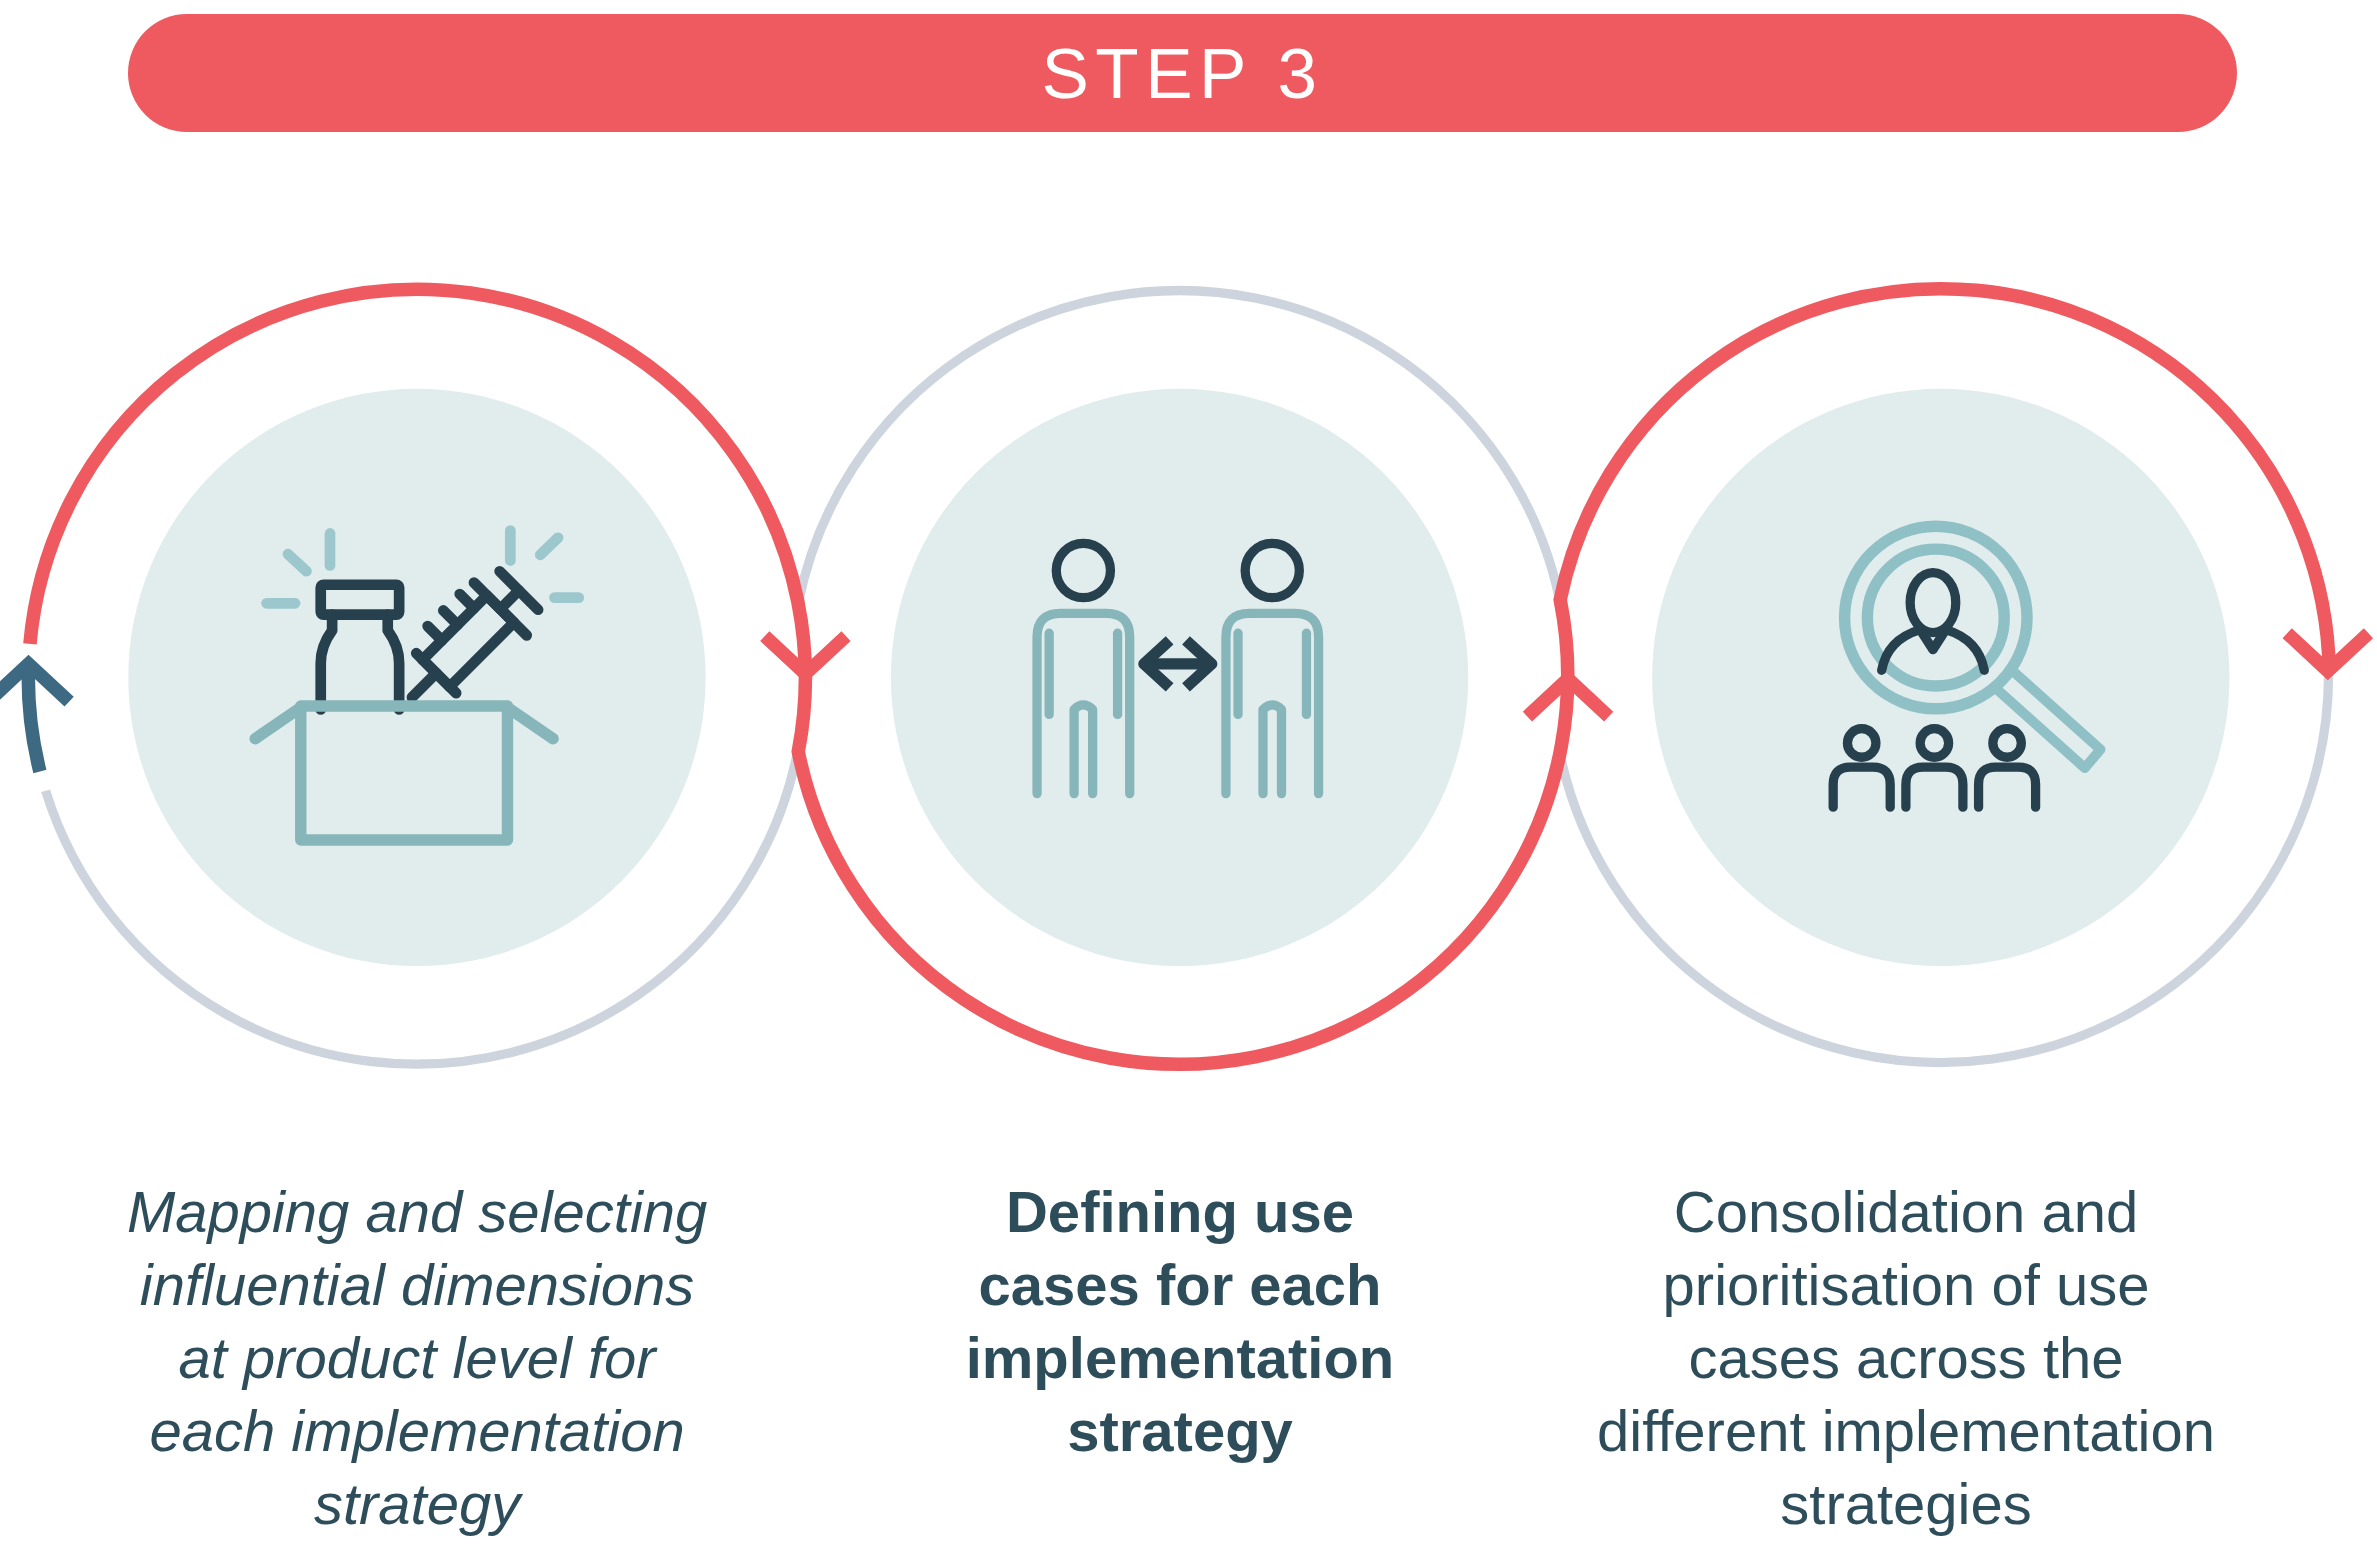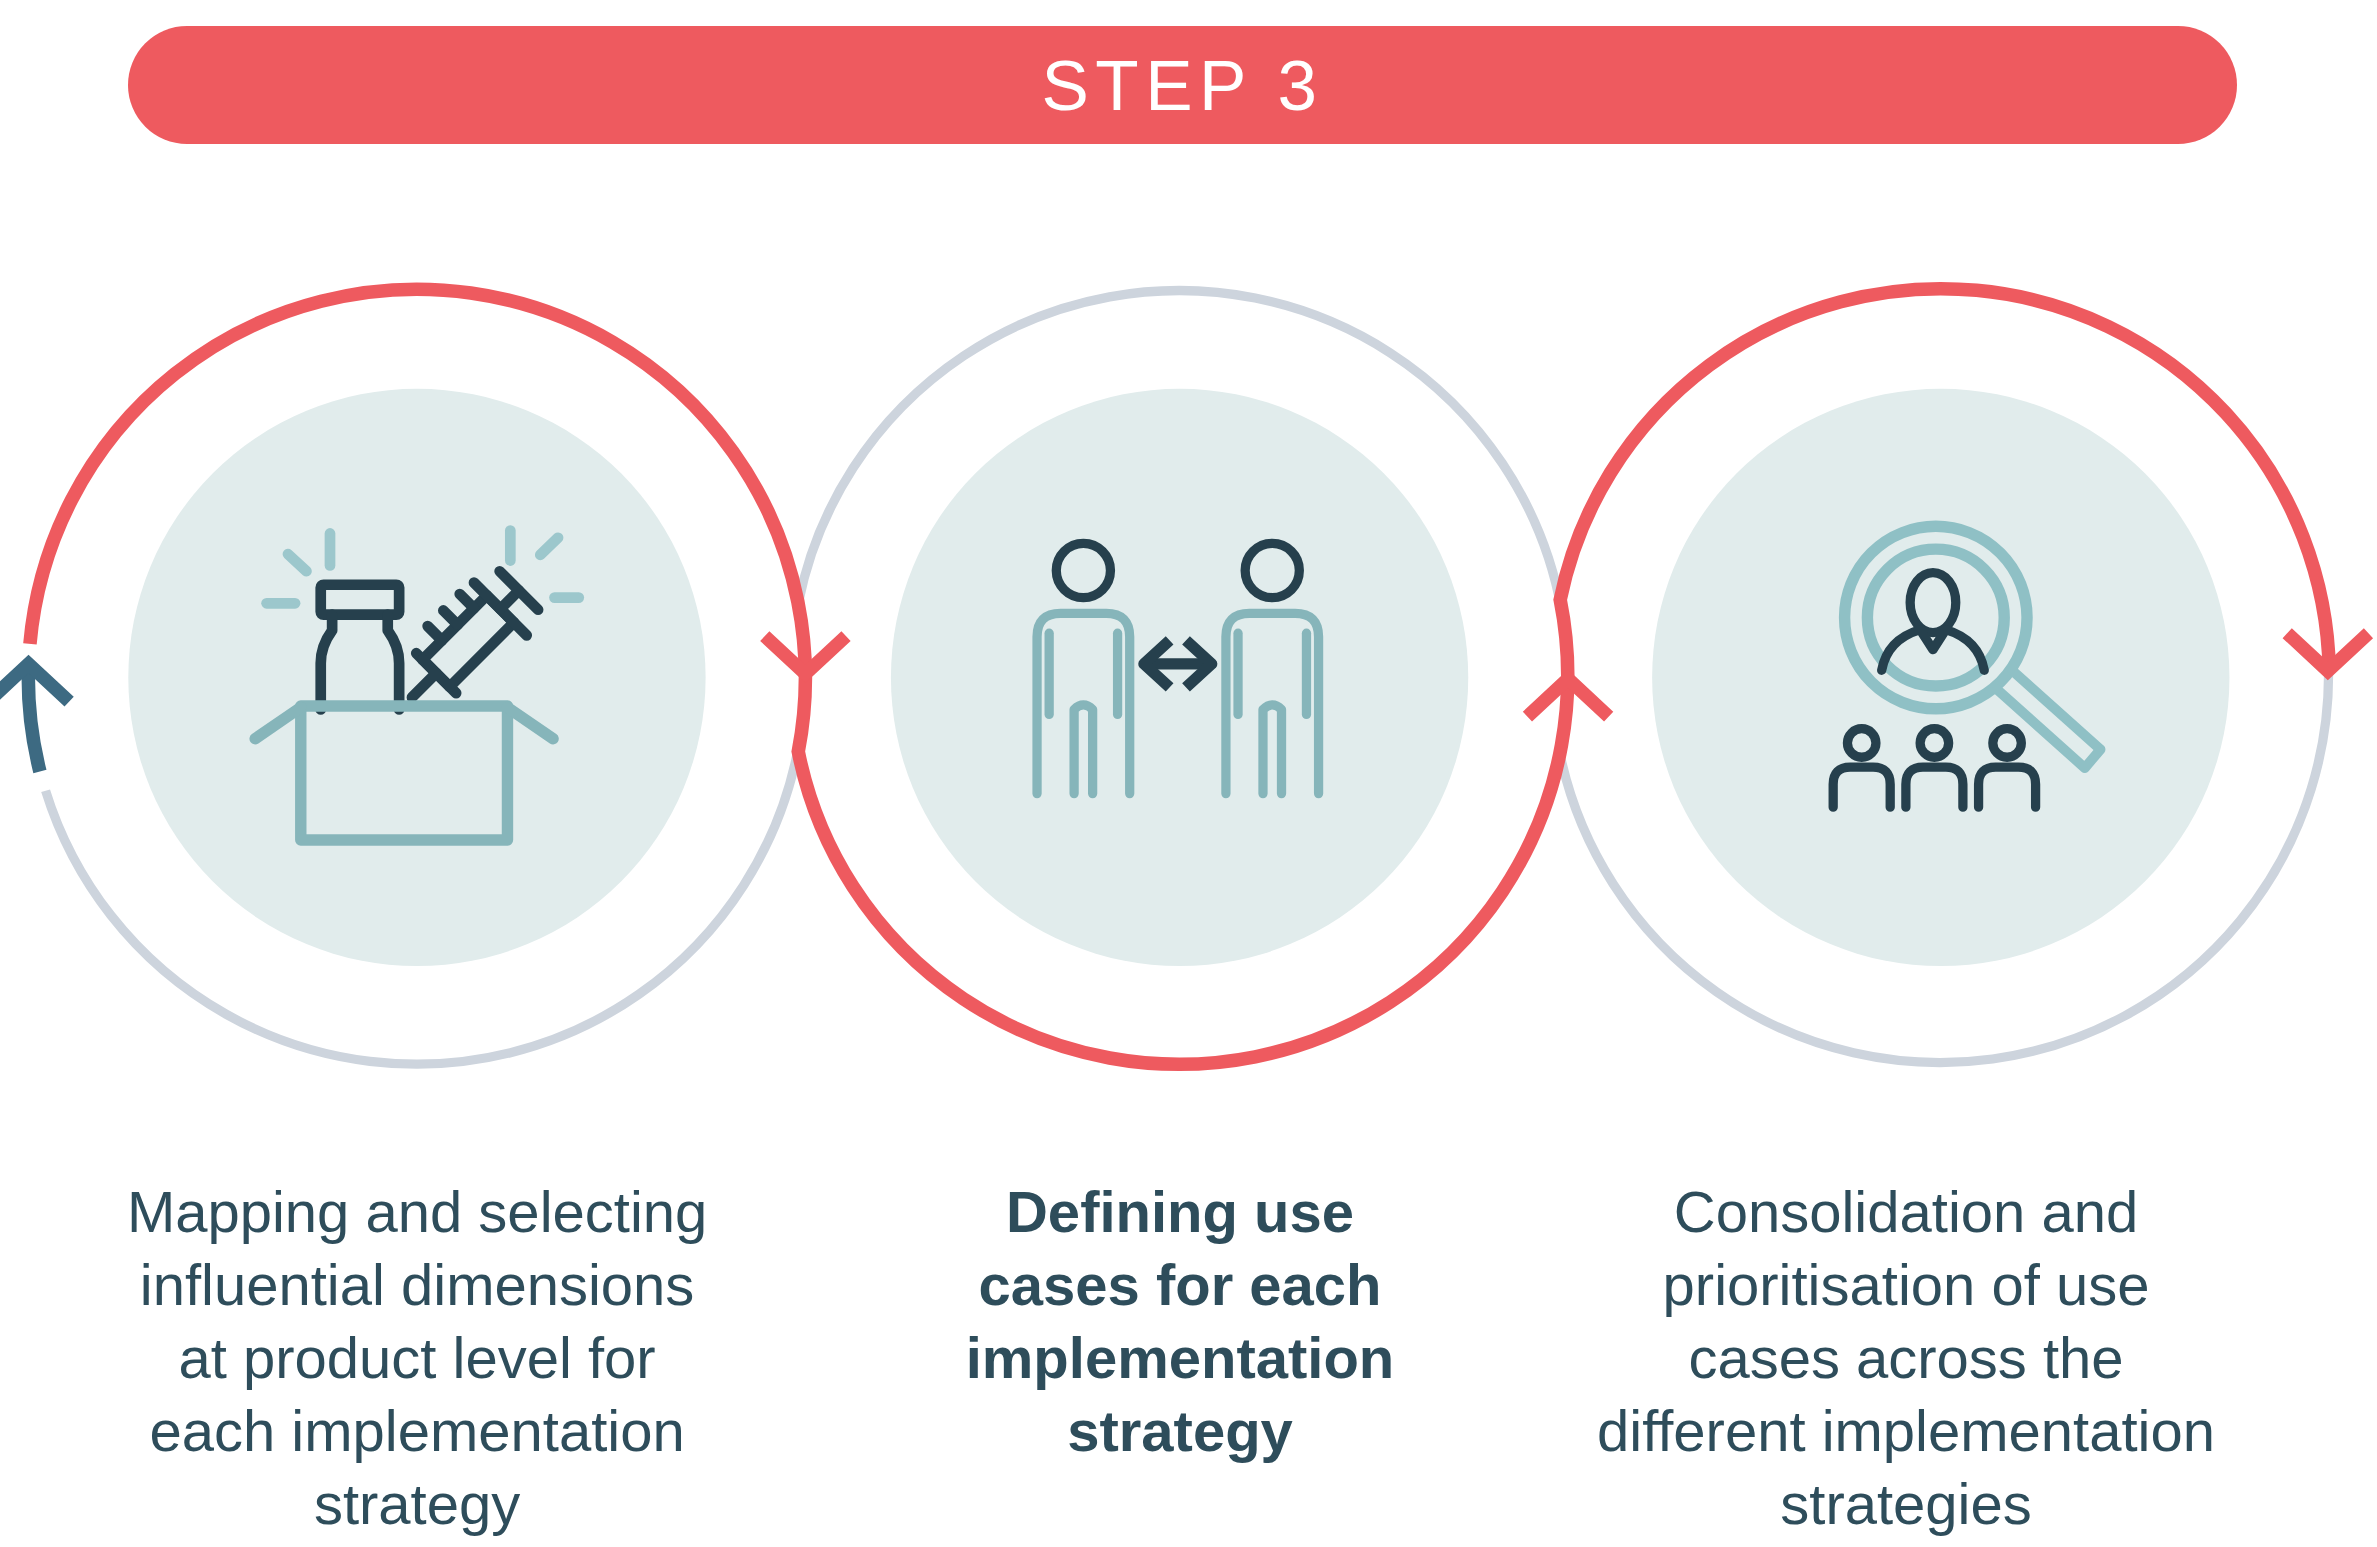--- a/index.html
+++ b/index.html
@@ -4,34 +4,34 @@
 <style>
   html,body{margin:0;padding:0;background:#ffffff;}
   .canvas{
     position:relative;
     width:2377px;height:1548px;
     background:#ffffff;
     font-family:"Liberation Sans", sans-serif;
     overflow:hidden;
   }
   .banner{
-    position:absolute;left:128px;top:26px;width:2109px;height:118px;
+    position:absolute;left:128px;top:14px;width:2109px;height:118px;
     background:#ee5a5f;border-radius:59px;
     display:flex;align-items:center;justify-content:center;
   }
   .banner-label{
     color:#ffffff;font-size:71px;letter-spacing:6.4px;font-weight:400;
   }
   .diagram-svg{position:absolute;left:0;top:0;}
   .caption{
     position:absolute;top:1175px;width:820px;
     color:#2e4d5b;font-size:58px;line-height:73px;
     text-align:center;white-space:pre-line;
   }
-  .caption.c1{left:7.1px;}
+  .caption.c1{left:7.1px;font-style:italic;}
   .caption.c2{left:770px;font-weight:bold;}
   .caption.c3{left:1496px;}
 </style>
 </head>
 <body>
 
 <div class="canvas">
 
   <div class="banner">
     <span class="banner-label">STEP 3</span>

